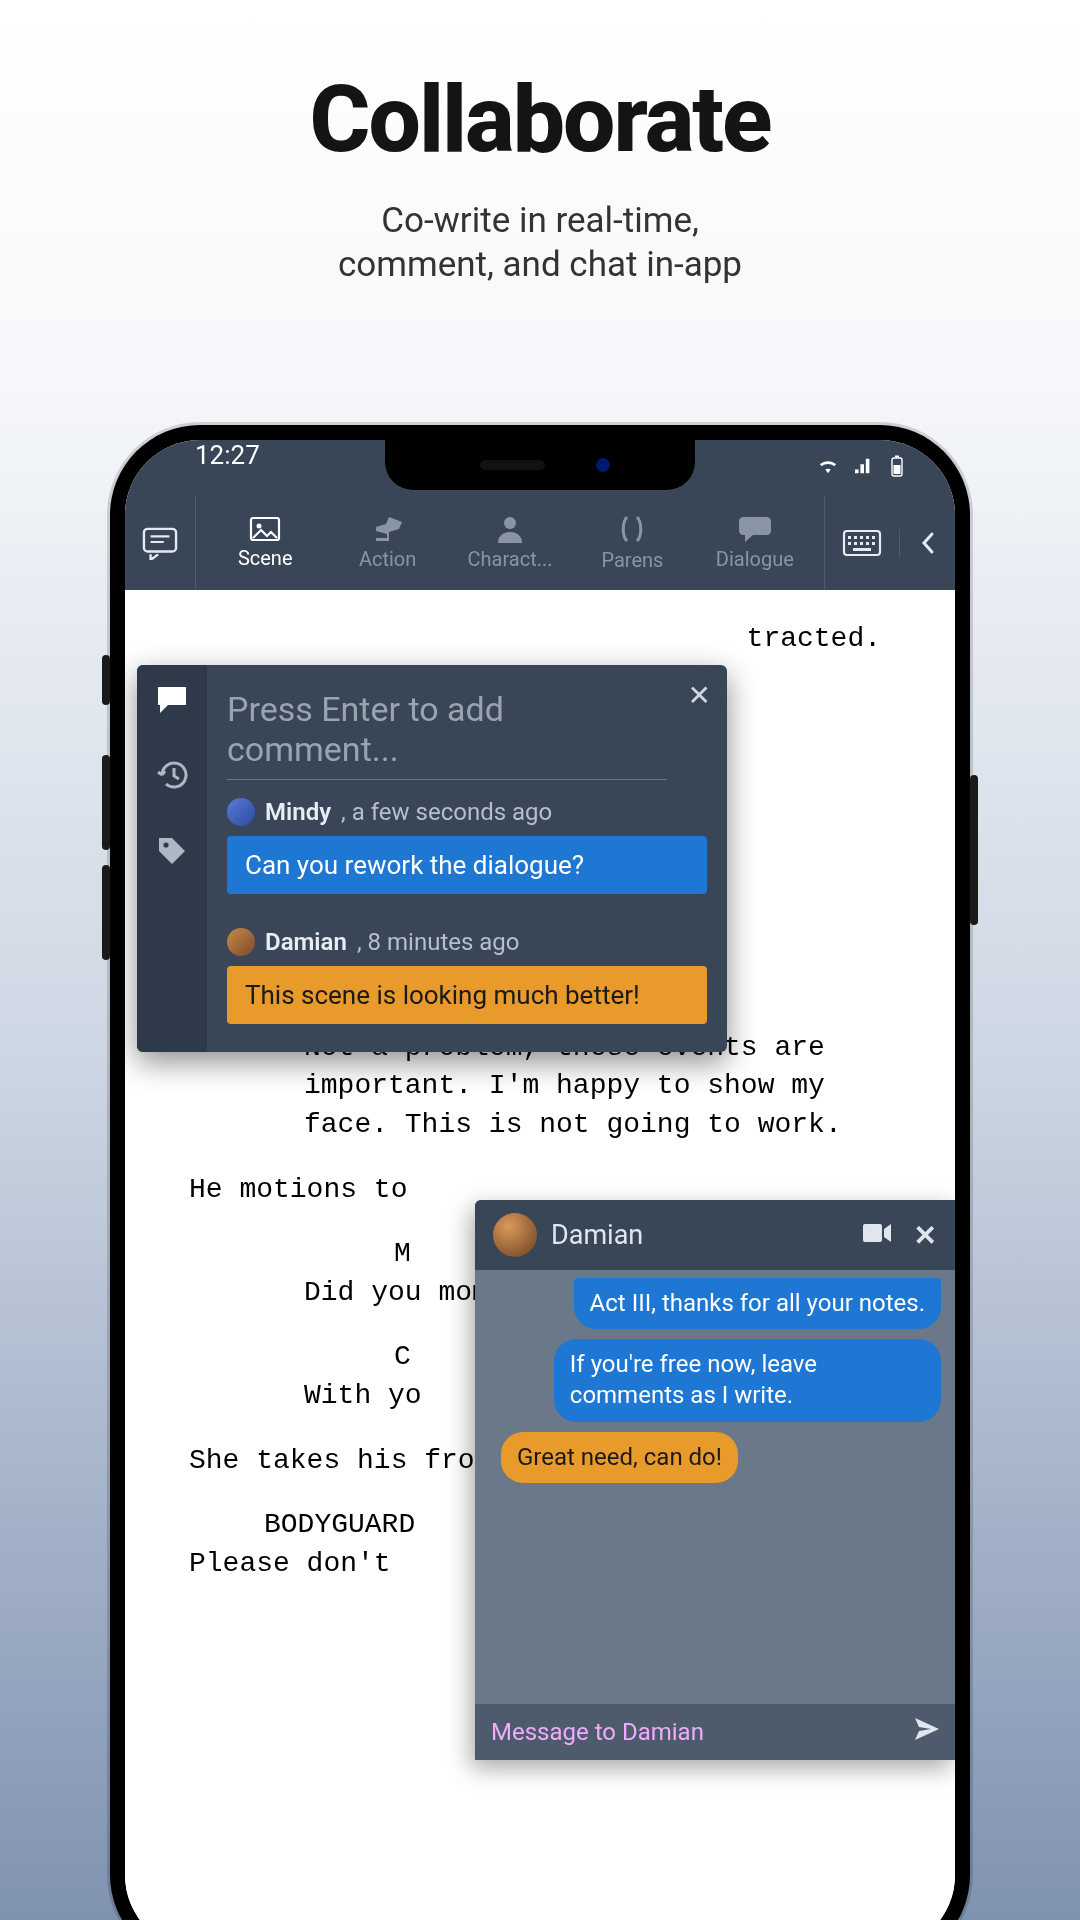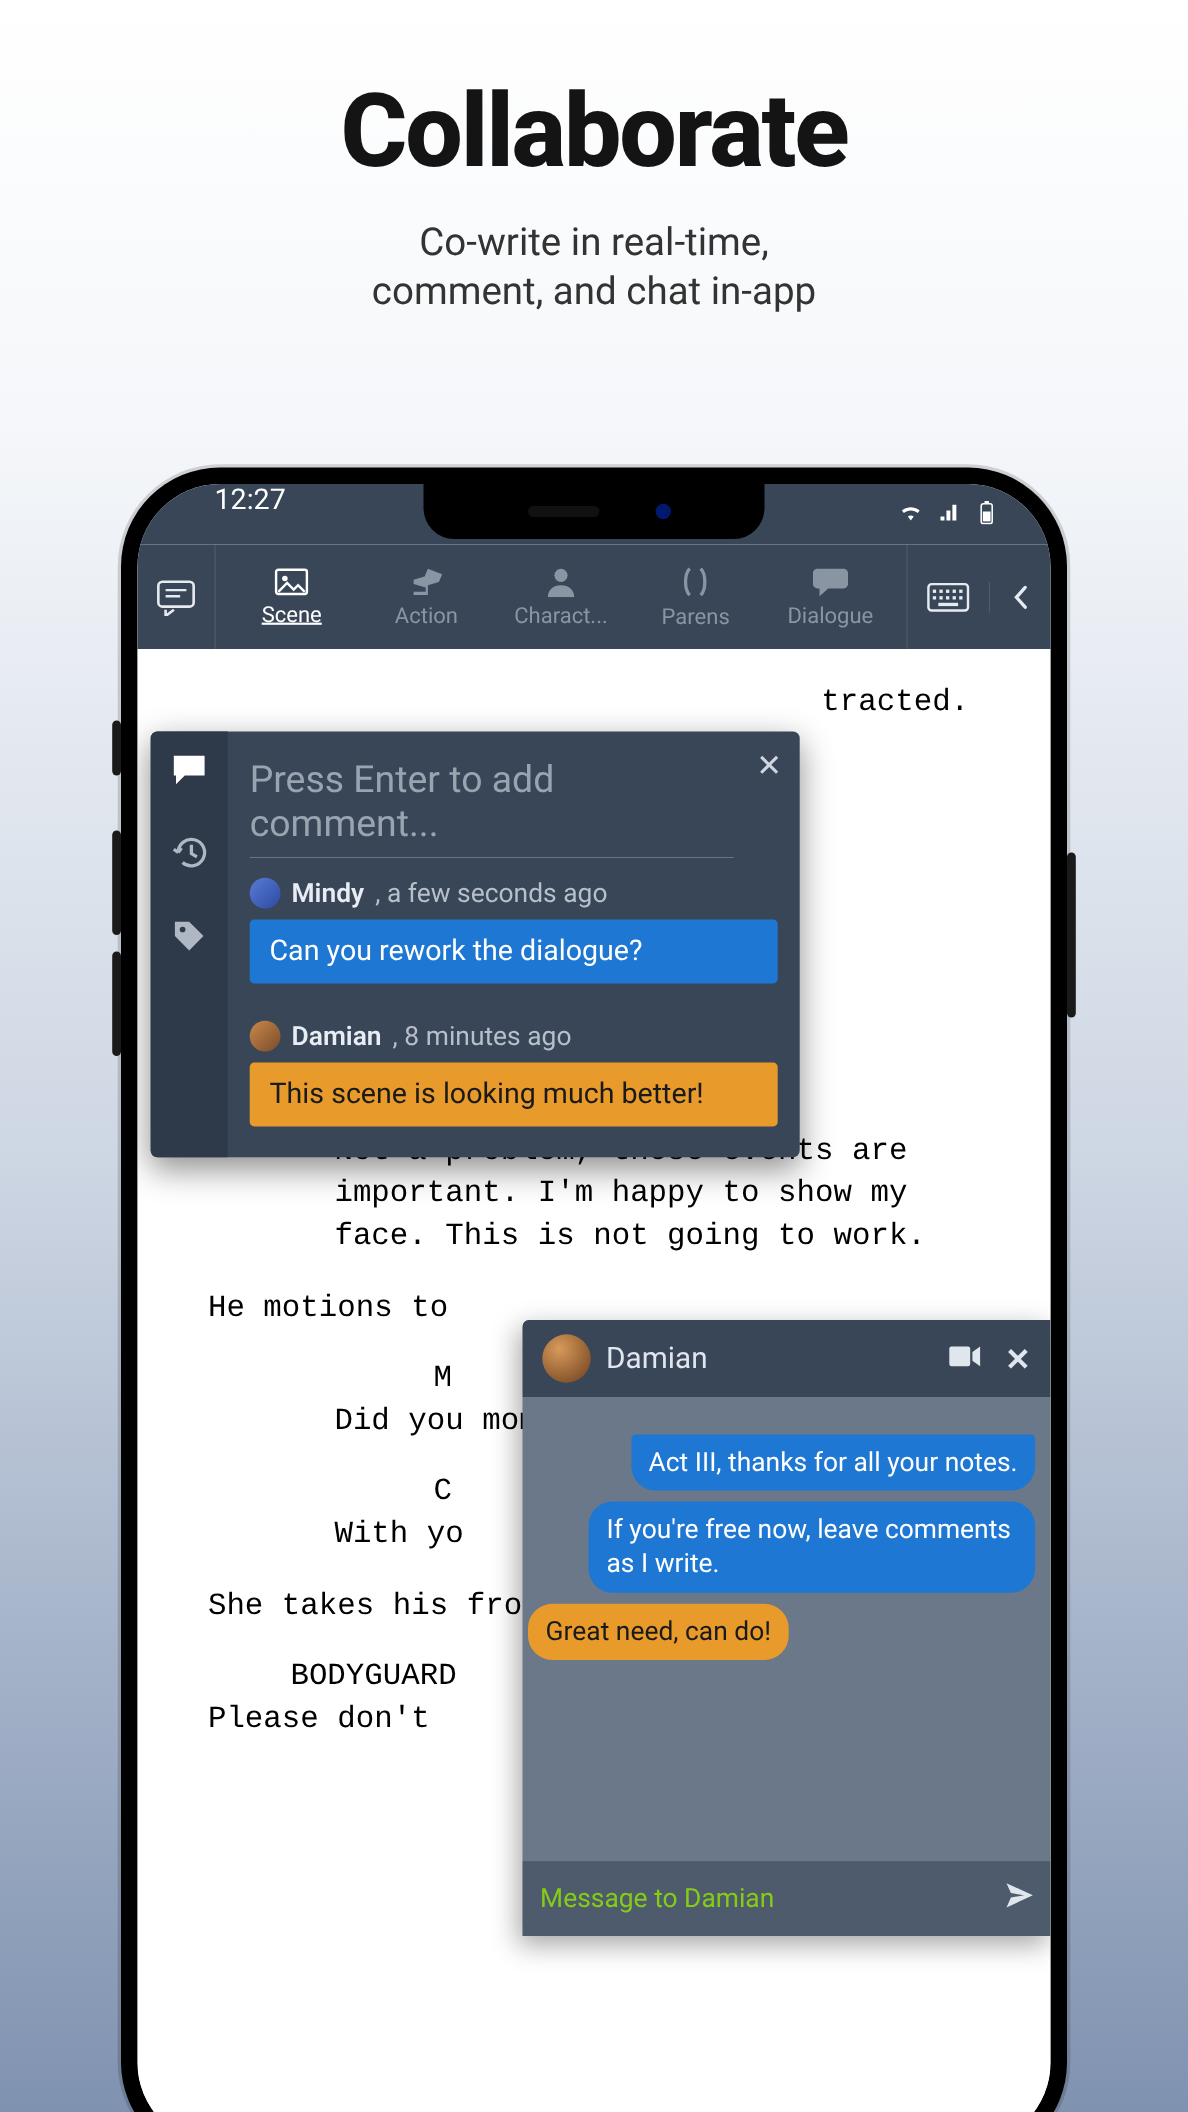--- a/index.html
+++ b/index.html
@@ -75,21 +75,21 @@
   .toolbar {
     flex: 1; display: flex; align-items: center; height: 100%;
     border-left: 1px solid rgba(255,255,255,0.12);
     border-right: 1px solid rgba(255,255,255,0.12);
     padding: 0 8px;
   }
   .toolbar .tb-item {
     flex: 1; display:flex; flex-direction:column; align-items:center; justify-content:center;
     color: #8a95a3; font-size: 20px; gap:4px;
   }
-  .toolbar .tb-item.active { color: #fff; text-decoration: underline; }
+  .toolbar .tb-item.active { color: #fff; }
   .app-top .kbd { width: 75px; display:flex; justify-content:center; border-right:1px solid rgba(255,255,255,0.12); }
   .app-top .caret { width: 55px; display:flex; justify-content:center; }
 
   .doc {
     position: absolute; top: 150px; left: 0; right: 0; bottom: 0;
     background: #fff;
     padding: 30px 24px 30px 24px;
     font-family: "Courier New", monospace;
     font-size: 28px;
     line-height: 1.38;
@@ -144,26 +144,26 @@
     z-index: 320;
     display:flex; flex-direction:column;
     overflow:hidden;
     box-shadow: -4px 8px 24px rgba(0,0,0,0.35);
   }
   .chat-head {
     height: 70px; background:#384657; display:flex; align-items:center; padding:0 18px; gap:14px; color:#e0e6ee;
   }
   .chat-head .avatar { width:44px; height:44px; border-radius:50%; background: radial-gradient(circle at 35% 30%, #d99a5a, #6b3f1d); }
   .chat-head .name { font-size:27px; flex:1; }
-  .chat-body { flex:1; padding: 8px 14px 8px 5px; overflow:hidden; display:flex; flex-direction:column; gap:10px;margin-top:26px; }
+  .chat-body { flex:1; padding: 8px 14px 8px 26px; overflow:hidden; display:flex; flex-direction:column; gap:10px; }
   .msg { max-width: 88%; padding: 10px 16px; border-radius: 22px; font-size:24px; line-height:1.3; }
   .msg.in { background:#1e77d3; color:#fff; align-self:flex-end; }
   .msg.out { background:#e89a2b; color:#1a1a1a; align-self:flex-start; }
   .chat-input {
-    height: 68px; background:#4e5b6c; display:flex; align-items:center; padding:0 16px; color:#84cc16; font-size:24px;
+    height: 56px; background:#4e5b6c; display:flex; align-items:center; padding:0 16px; color:#f0abfc; font-size:24px;
   }
   .chat-input .send { margin-left:auto; }
 
   
   .ico { display:inline-block; }
 </style>
 </head>
 <body>
 
 <div class="promo-header">

